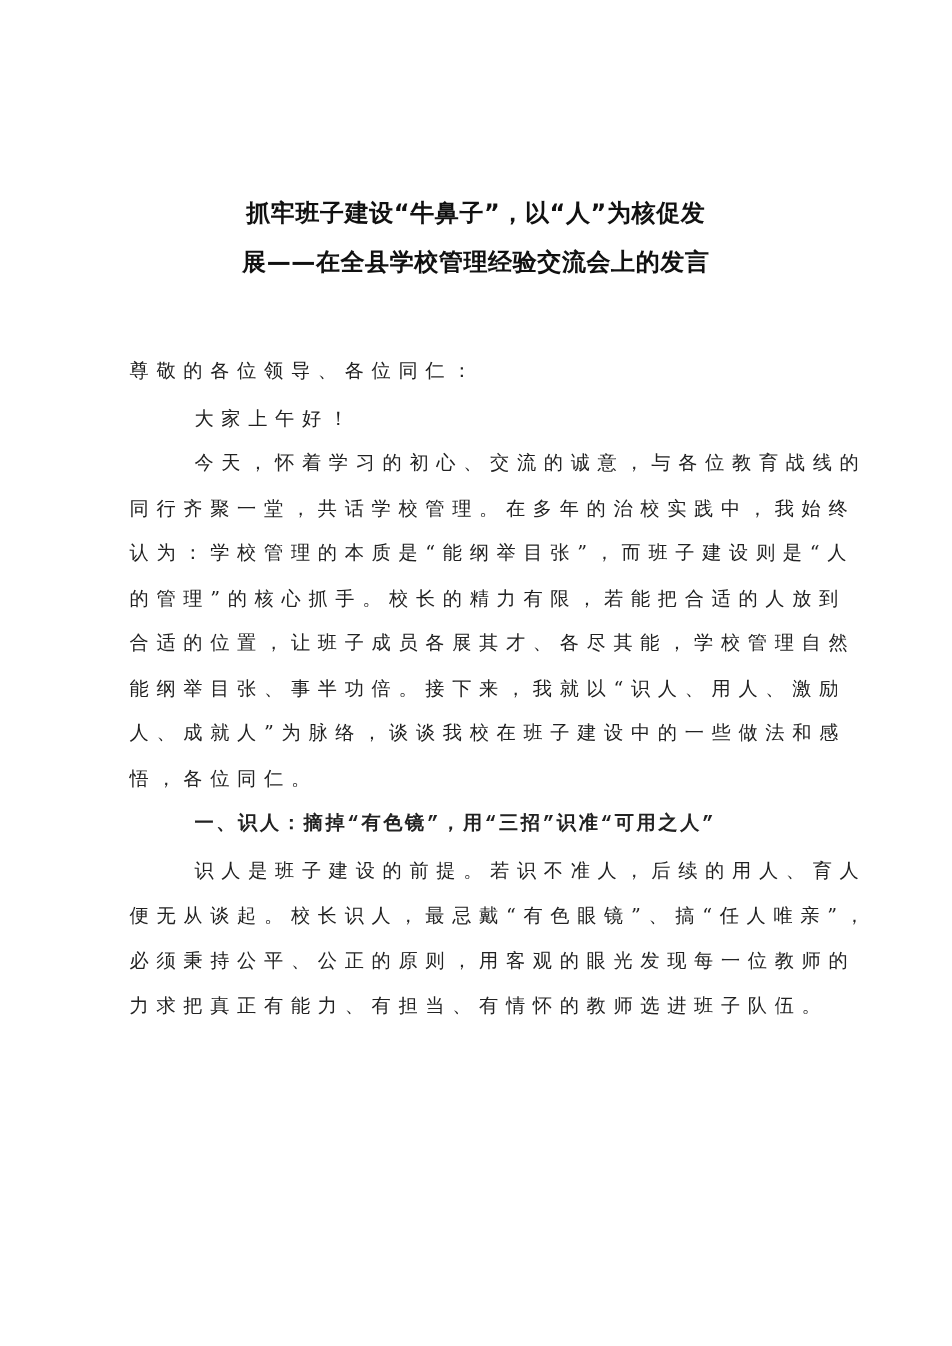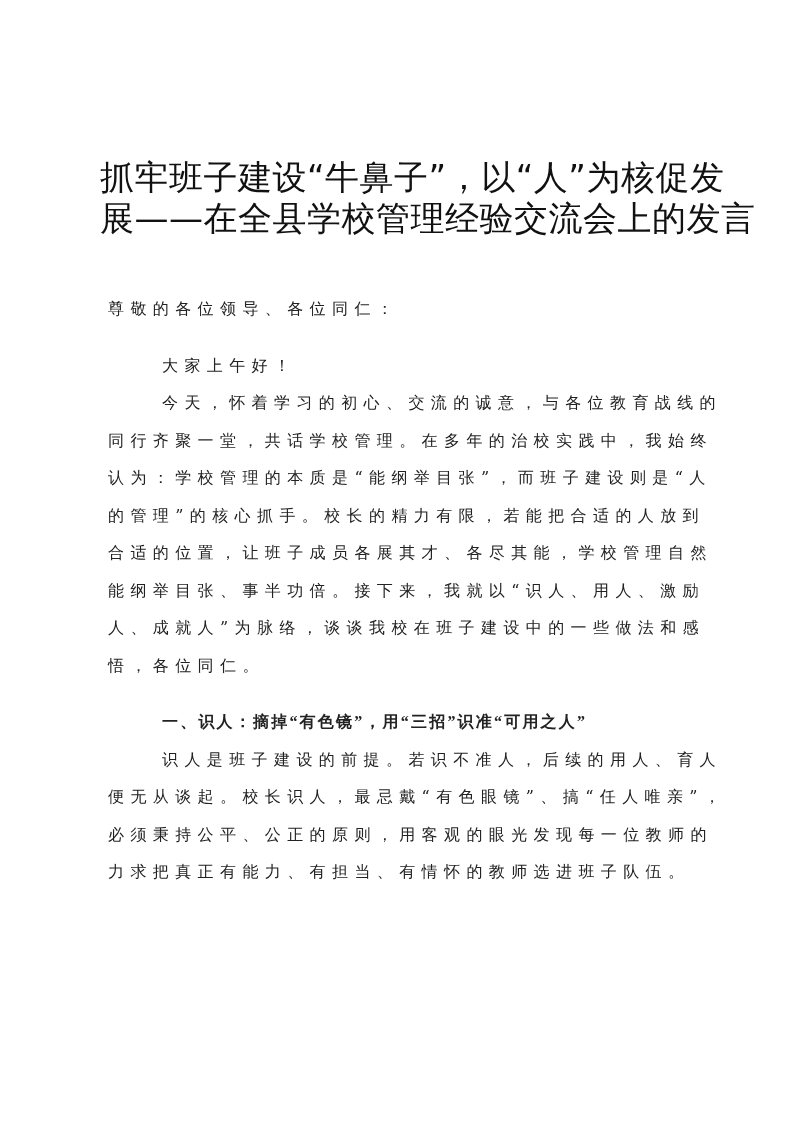--- a/index.html
+++ b/index.html
@@ -1,34 +1,34 @@
 <!DOCTYPE html>
 <html><head>
 <meta charset="utf-8">
 <style>
   html, body { margin: 0; padding: 0; background: #ffffff; }
   body { width: 793px; height: 1122px; position: relative; overflow: hidden; }
   .page { position: absolute; left: 0; top: 0; width: 793px; height: 1122px; background: #fff; }
   .title {
     position: absolute; left: 100px; top: 157px; width: 593px;
-    font-family: "DejaVu Sans", sans-serif; font-weight: normal;
-    font-size: 34px; line-height: 41px; color: #111; text-align: center;
+    font-family: "DejaVu Sans", sans-serif; font-weight: bold;
+    font-size: 20px; line-height: 41px; color: #111; text-align: center;
     letter-spacing: 0.5px;
   }
   .title div { white-space: nowrap; }
   .body {
     position: absolute; left: 108px; top: 290px; width: 580px;
     font-family: "DejaVu Serif", serif; font-size: 16px; color: #222;
     letter-spacing: 6.4px;
   }
   .line { height: 37.5px; line-height: 37.5px; white-space: nowrap; }
   .ind { padding-left: 54px; }
   .ind2 { padding-left: 45px; }
-  .gap { margin-top: 19px; }
-  .h1 { font-family: Liberation Serif, serif; font-weight: bold; letter-spacing: 2.2px; }
+  .gap { margin-top: 2px; }
+  .h1 { font-family: Liberation Mono, monospace; font-weight: bold; letter-spacing: 2.2px; }
   .h2 { letter-spacing: 6px; }
 </style>
 </head>
 <body>
 
 <div class="page">
   <div class="title">
     <div>抓牢班子建设“牛鼻子”，以“人”为核促发</div>
     <div>展——在全县学校管理经验交流会上的发言</div>
   </div>

